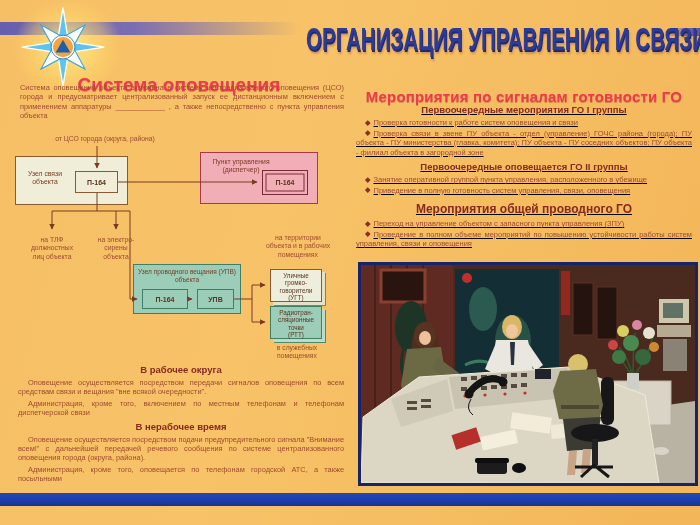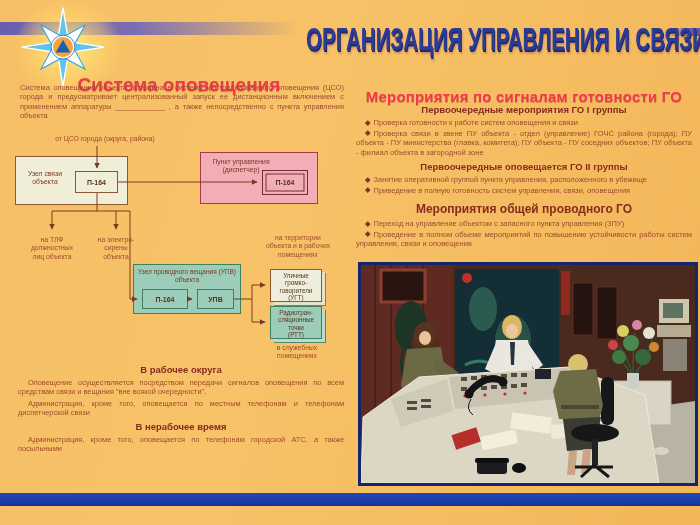--- a/index.html
+++ b/index.html
@@ -45,21 +45,21 @@
   .dev-pink{background:#f2aeb6;border:1px solid #7a2a34;
     box-shadow:inset 0 0 0 2.5px #f2aeb6, inset 0 0 0 3.5px #7a2a34;}
   .dev-teal{background:#9ccdb9;border:1px solid #3f7f63;}
   .stacked{font-size:6.3px;line-height:1.18;text-align:center;color:#5a3320;padding-top:2px;}
   .stack-cream{background:#eeeedc;border:1px solid #8a5a33;
     box-shadow:3px 3px 0 #e6e2ca, 4px 4px 0 #9a7a4a;}
   .stack-teal{background:#9ccdb9;border:1px solid #3f7f63;
     box-shadow:3px 3px 0 #bcdccb, 4px 4px 0 #4f8a6a;}
   .fc-lines{position:absolute;left:0;top:0;width:334px;height:234px;pointer-events:none;}
   
-  .rp-groups{position:absolute;left:4px;top:34px;width:336px;}
+  .rp-groups{position:absolute;left:4px;top:34px;width:336px;text-decoration:underline;}
   .group-title{font-size:9.5px;font-weight:bold;color:#872a20;text-align:center;margin:4px 0 3px 0;}
   .group-title.big{font-size:12px;margin-top:7px;}
   .bullet-item{position:relative;color:#a04a2e;font-size:7.5px;line-height:1.27;
     text-align:justify;text-indent:10px;margin:0 0 1px 0;}
   .diamond{display:inline-block;width:3.5px;height:3.5px;background:#8a2f24;
     transform:rotate(45deg);margin-right:4px;margin-bottom:1px;}
   
   .photo{position:absolute;left:6px;top:196px;width:334px;height:218px;
     border:3px solid #16246b;box-shadow:inset 0 0 0 1px #3f62d8;box-sizing:content-box;}
   .photo svg{display:block;}
@@ -171,22 +171,23 @@
           <path d="M240,153 V190"></path>
           <path d="M240,153 H253" marker-end="url(#arr)"></path>
           <path d="M240,190 H253" marker-end="url(#arr)"></path>
         </g>
       </svg>
     </div>
 
     <div class="lp-sections body-text">
       <div class="maroon-h">В рабочее округа</div>
       <p>Оповещение осуществляется посредством передачи сигналов оповещения по всем средствам связи и вещания "вне всякой очередности".</p>
-      <p>Администрация, кроме того, оповещается по местным телефонам и телефонам диспетчерской связи</p>
+      <p>Администрация, кроме того, включением по местным телефонам и телефонам диспетчерской связи</p>
       <div class="maroon-h">В нерабочее время</div>
+      <p>Оповещение осуществляется посредством подачи предупредительного сигнала "Внимание всем!" с дальнейшей передачей речевого сообщения по системе централизованного оповещения города (округа, района).</p>
       <p>Администрация, кроме того, оповещается по телефонам городской АТС, а также посыльными</p>
     </div>
   </section>
 
   <section class="right-panel">
     <h2 class="red-heading rp-heading">Мероприятия по сигналам готовности ГО</h2>
 
     <div class="rp-groups">
       <div class="group-title">Первоочередные мероприятия ГО  I группы</div>
       <div class="bullet-item"><span class="diamond"></span><span>Проверка готовности к работе систем оповещения и связи</span></div>

